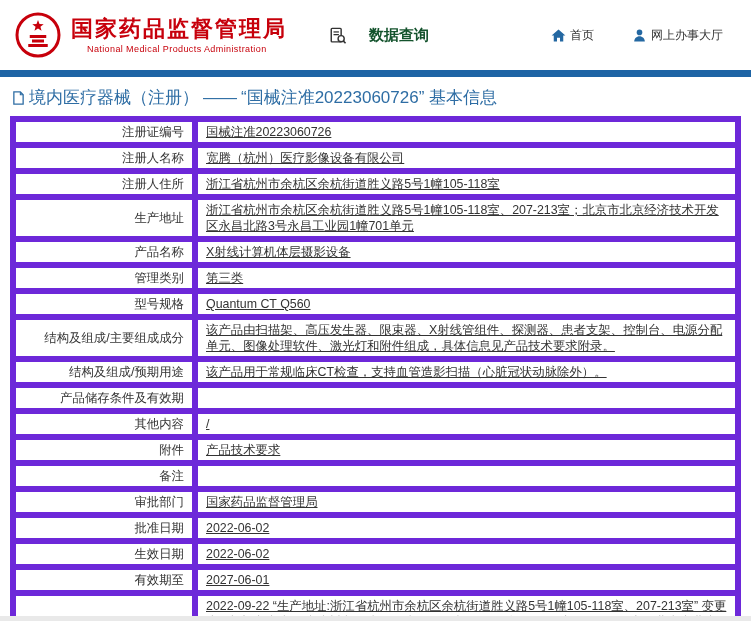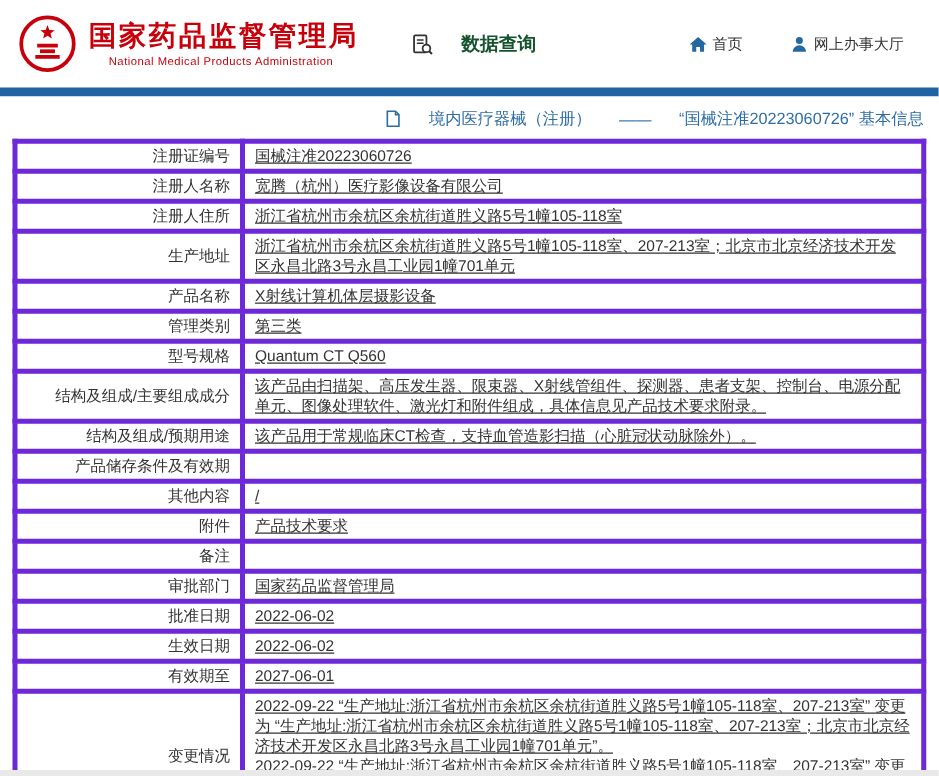--- a/index.html
+++ b/index.html
@@ -16,29 +16,29 @@
     font-size:15px; font-weight:bold; color:#14532d; cursor:pointer; }
   .dq-icon svg { width:18px; height:18px; display:block; }
   .top-nav { margin-left:auto; display:flex; gap:38px; }
   .nav-item { display:flex; align-items:center; gap:4px;
     font-size:12px; color:#333; cursor:pointer; }
   .nav-item svg { width:15px; height:15px; fill:#2468a2; display:block; }
 
   .blue-bar { height:7px; background:#1e64a5; }
 
   
-  .breadcrumb { display:flex; align-items:center; gap:22px; padding:9px 12px 7px 12px;
-    font-size:13px; color:#2e6da4;justify-content:flex-end; }
+  .breadcrumb { display:flex; align-items:center; gap:4px; padding:9px 12px 7px 12px;
+    font-size:17px; color:#2e6da4; }
   .bc-icon svg { width:13px; height:14px; display:block; }
   .bc-cat { cursor:pointer; }
 
   
   .table-wrap { padding:0 10px; }
   table { width:100%; border-collapse:collapse; table-layout:fixed; }
-  td { border:4px solid #6d28d9; font-size:12.4px; color:#333;
+  td { border:6px solid #6d28d9; font-size:12.4px; color:#333;
     padding:2px 8px; line-height:16px; vertical-align:middle; }
   td.label { width:182px; text-align:right; background:#fff; }
   td.value { text-align:left; white-space:pre-line; word-break:break-all;text-decoration:underline; }
   td.value a { color:#2e6da4; text-decoration:none; cursor:pointer; }
   .note-ico { display:inline-block; width:10px; height:10px; border:1.5px solid #555;
     border-radius:50%; position:relative; vertical-align:-1px; margin-right:3px; }
   .note-ico::after { content:""; position:absolute; left:2px; top:2px; width:3px; height:3px;
     border-radius:50%; background:#555; }
 
   .footer-strip { position:absolute; left:0; bottom:0; width:751px; height:5px; background:#e9e9e9; }

